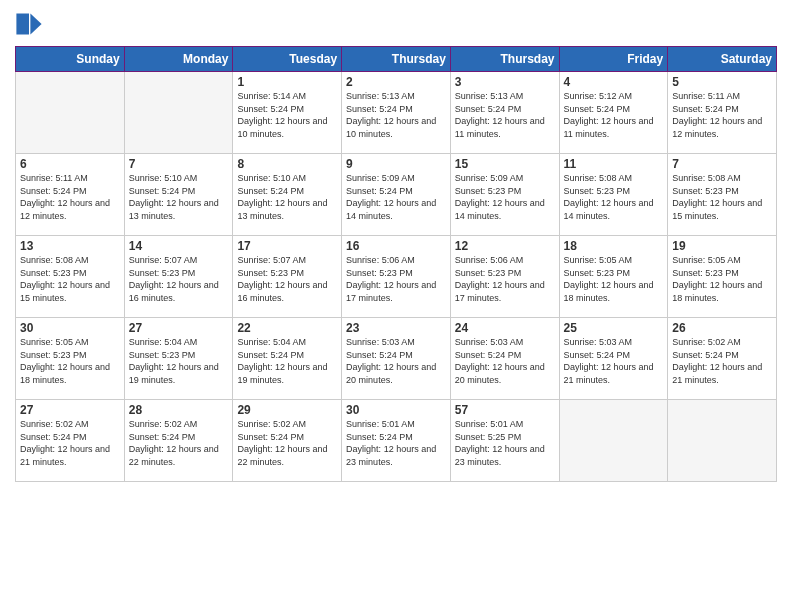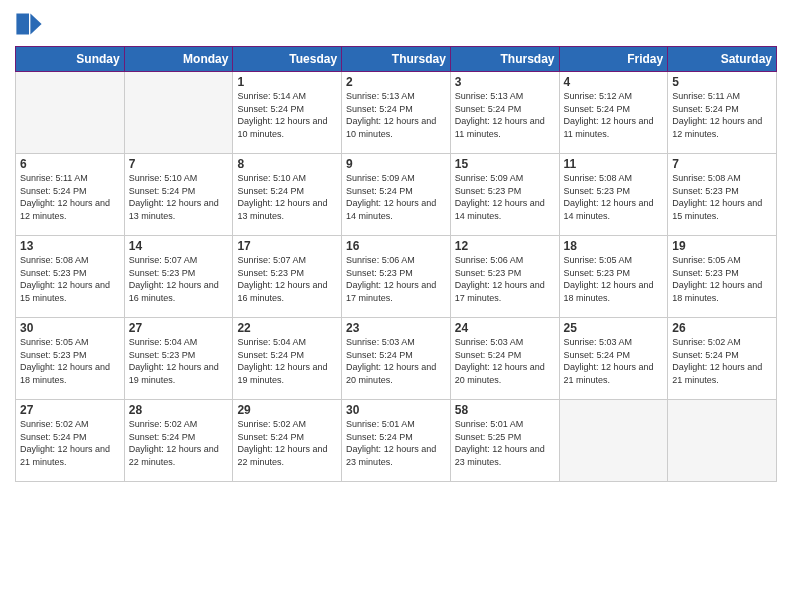--- a/index.html
+++ b/index.html
@@ -374,21 +374,21 @@
           </td>
           <td>
             <span class="day-number">30</span>
         <div class="day-info">
           Sunrise: 5:01 AM<br>
           Sunset: 5:24 PM<br>
           Daylight: 12 hours and 23 minutes.
         </div>
           </td>
           <td>
-            <span class="day-number">58</span>
+            <span class="day-number">57</span>
         <div class="day-info">
           Sunrise: 5:01 AM<br>
           Sunset: 5:25 PM<br>
           Daylight: 12 hours and 23 minutes.
         </div>
           </td>
           <td class="empty"></td>
           <td class="empty"></td>
         </tr>
       </tbody>

